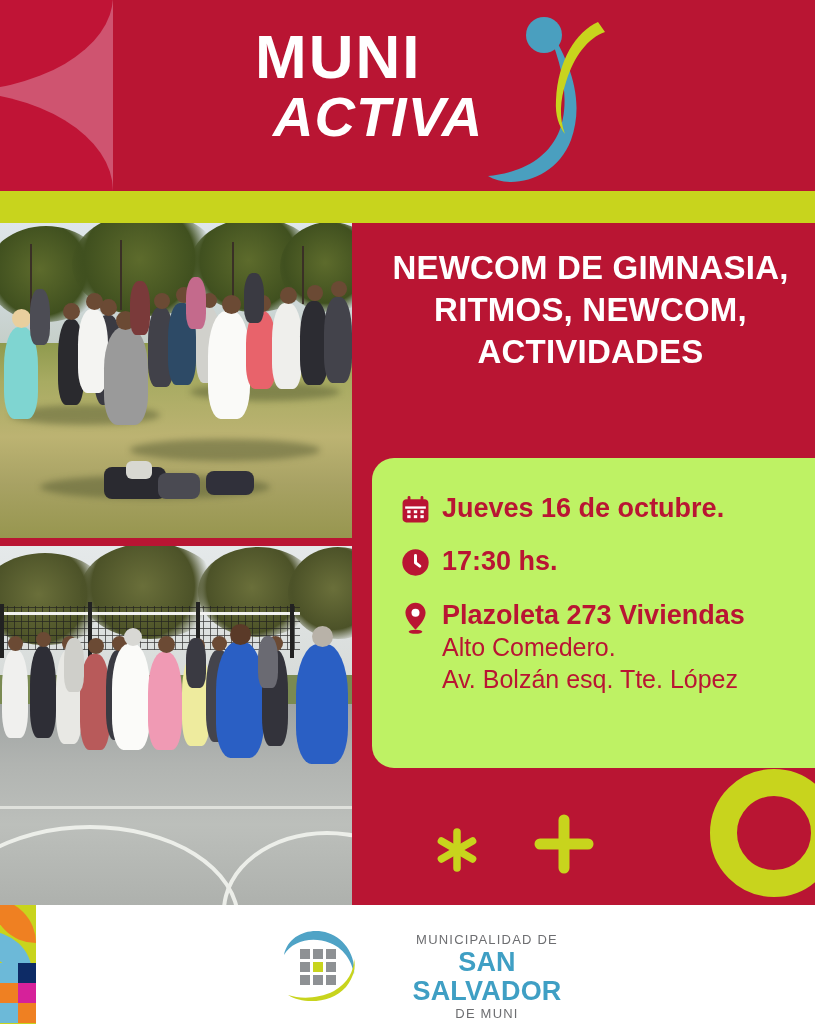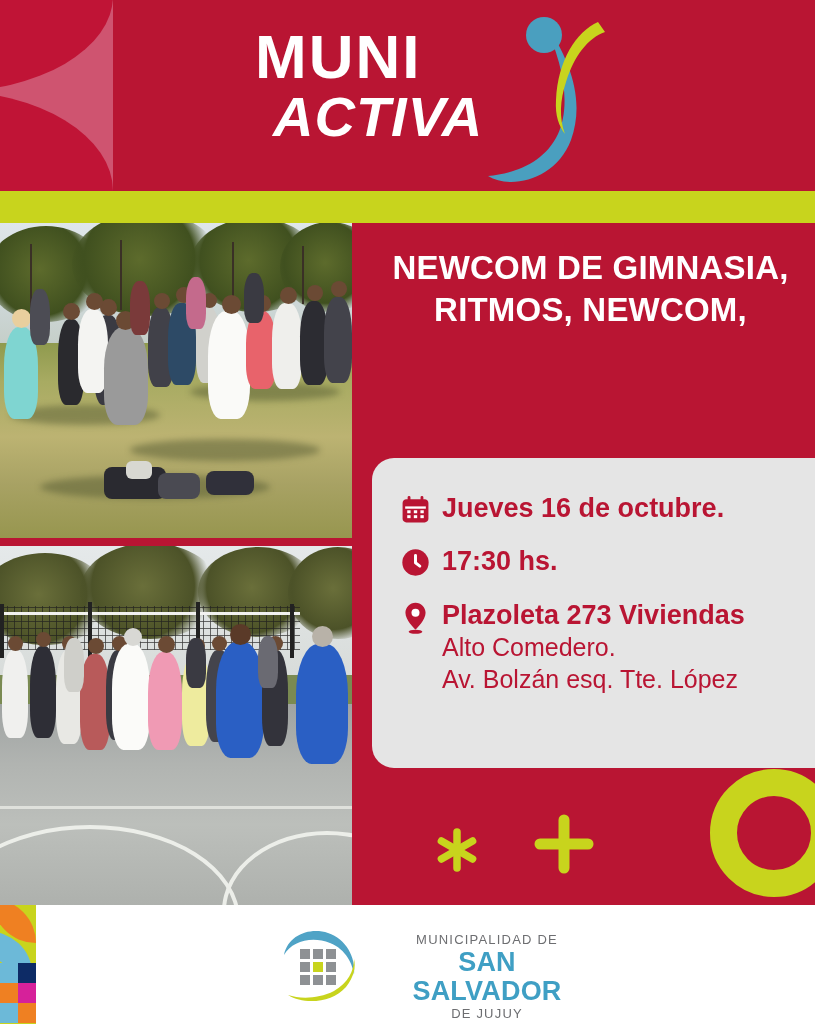--- a/index.html
+++ b/index.html
@@ -160,21 +160,21 @@
     position:absolute;
     left:458px; top:200px;
     width:246px; height:180px;
   }
 
   
   .info-card {
     position:absolute;
     left:372px; top:235px;
     width:447px; height:310px;
-    background:#e5e5e5;
+    background:#bef264;
     border-radius:22px 0 0 22px;
     padding:34px 20px 20px 28px;
   }
   .info-row {
     display:flex;
     align-items:flex-start;
     margin-bottom:20px;
   }
   .info-row:last-child { margin-bottom:0; }
   .info-icon {
@@ -418,20 +418,21 @@
         <div class="p-head" style="left:312px;top:80px;width:21px;height:21px;background:#b8b2a8;"></div>
         <div class="person" style="left:64px;top:92px;width:20px;height:54px;background:#cfcfca;"></div>
         <div class="person" style="left:186px;top:92px;width:20px;height:50px;background:#3a3a42;"></div>
         <div class="person" style="left:258px;top:90px;width:20px;height:52px;background:#6a6a72;"></div>
       </div>
     </div>
 
     <div class="headline">
       <div>NEWCOM DE GIMNASIA,</div>
       <div>RITMOS, NEWCOM,</div>
+      <div>ACTIVIDADES</div>
     </div>
 
     <svg class="dashed-arc" viewBox="0 0 246 180">
       <path d="M8 176 A 115 115 0 0 1 238 176" fill="none" stroke="#d9d42a" stroke-width="13" stroke-linecap="round" stroke-dasharray="22 22"></path>
     </svg>
 
     <div class="info-card">
 
       <div class="info-row">
         <span class="info-icon">
@@ -524,18 +525,18 @@
           <rect x="43" y="37" width="10" height="10" fill="#c8d41d"></rect>
           <rect x="56" y="37" width="10" height="10"></rect>
           <rect x="30" y="50" width="10" height="10"></rect>
           <rect x="43" y="50" width="10" height="10"></rect>
           <rect x="56" y="50" width="10" height="10"></rect>
         </g>
       </svg>
       <div class="fl-text">
         <div class="fl-line1">MUNICIPALIDAD DE</div>
         <div class="fl-line2">SAN SALVADOR</div>
-        <div class="fl-line3">DE JUJUY</div>
+        <div class="fl-line3">DE MUNI</div>
       </div>
     </div>
   </div>
 
 </div>
 
 </body></html>

